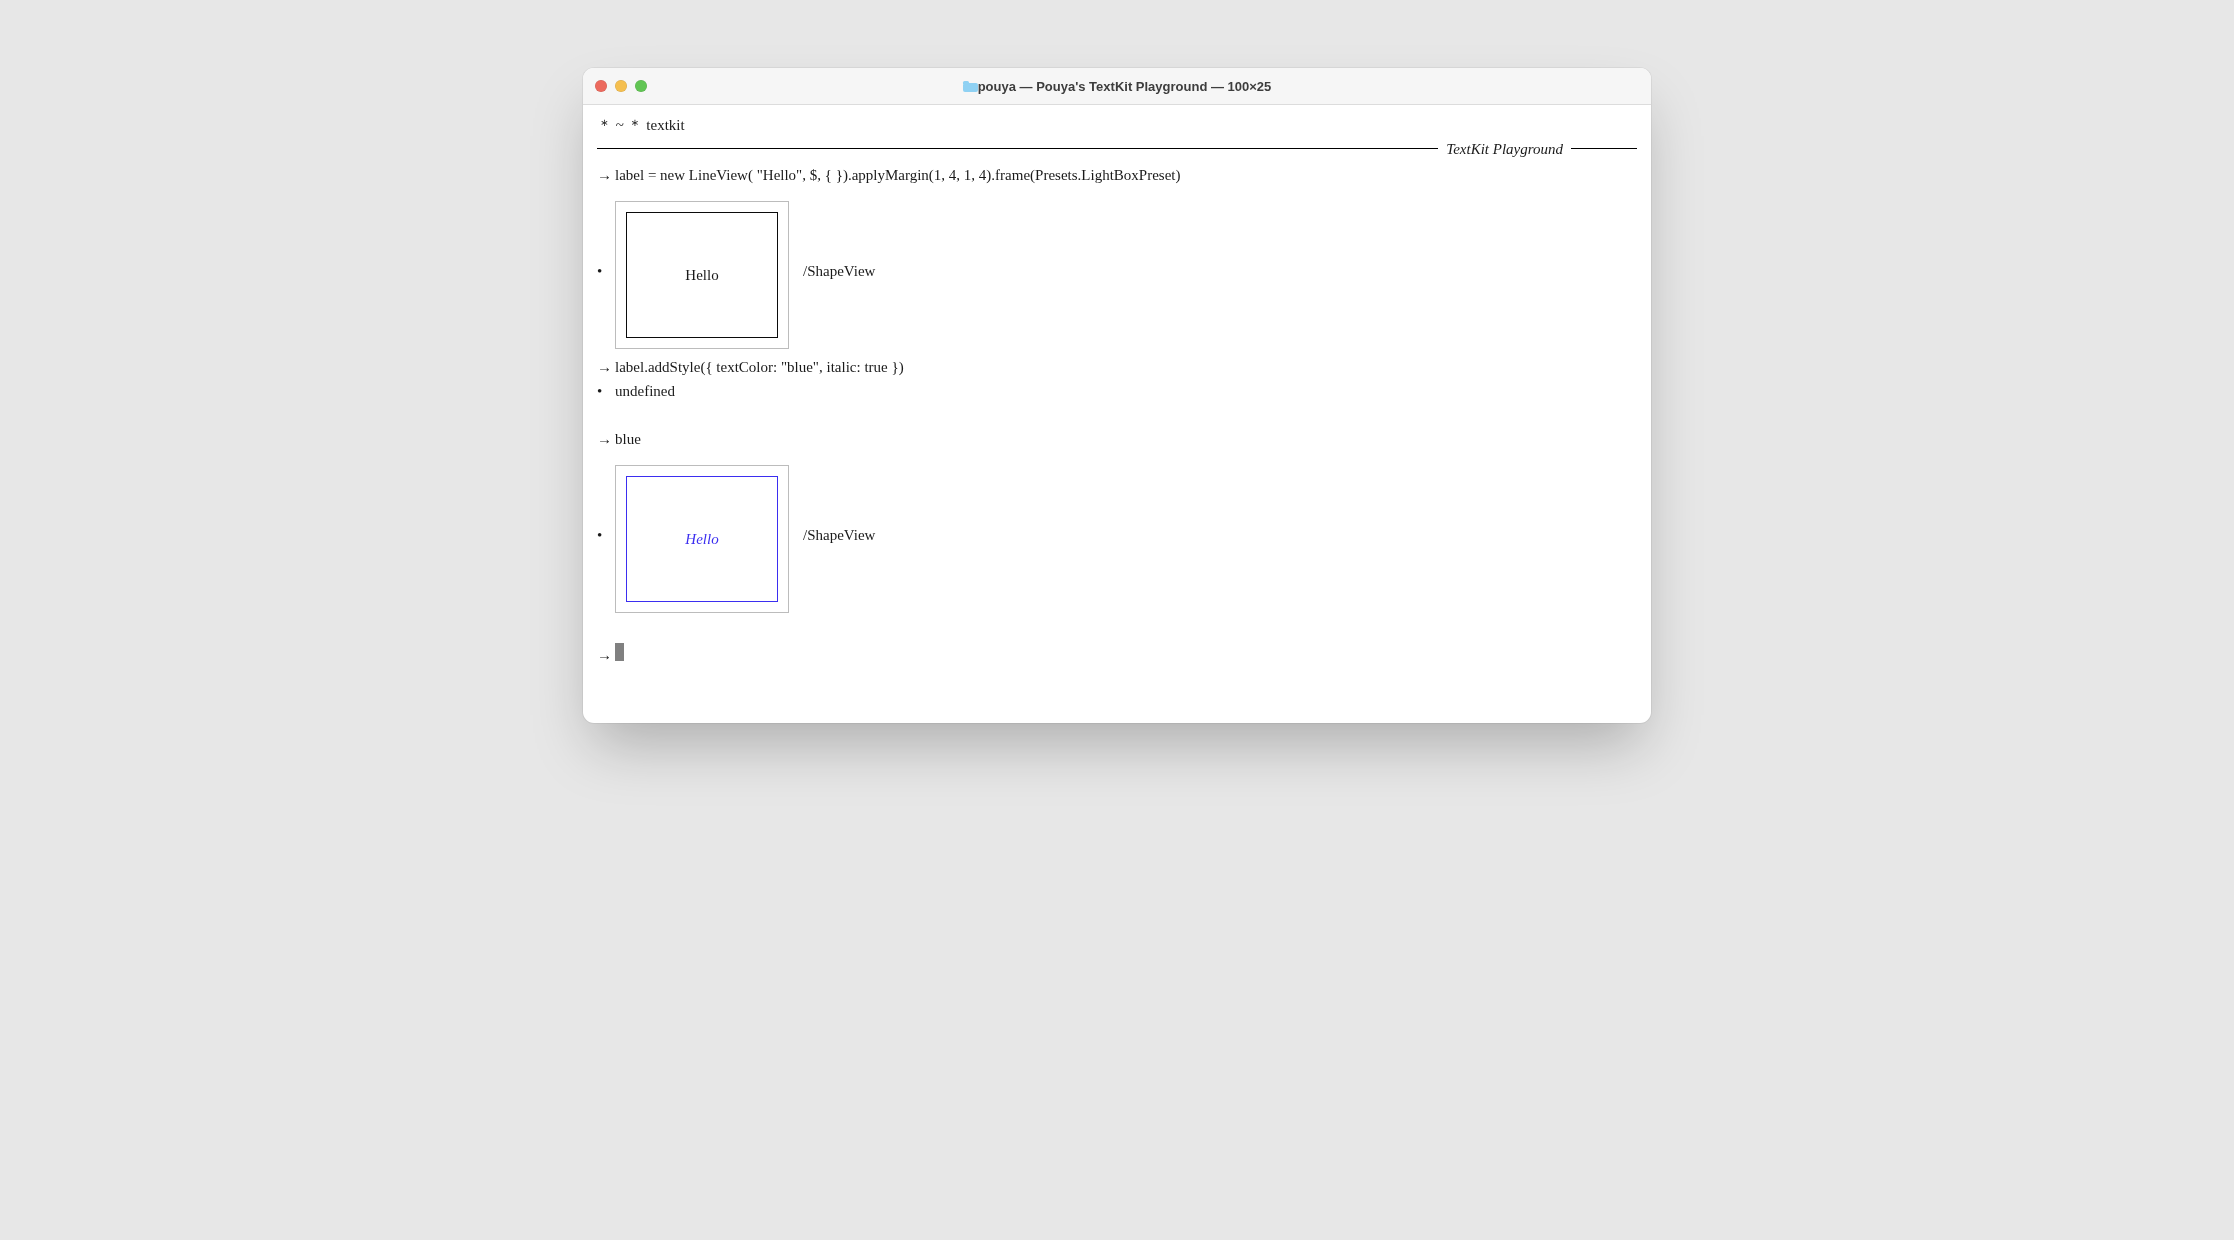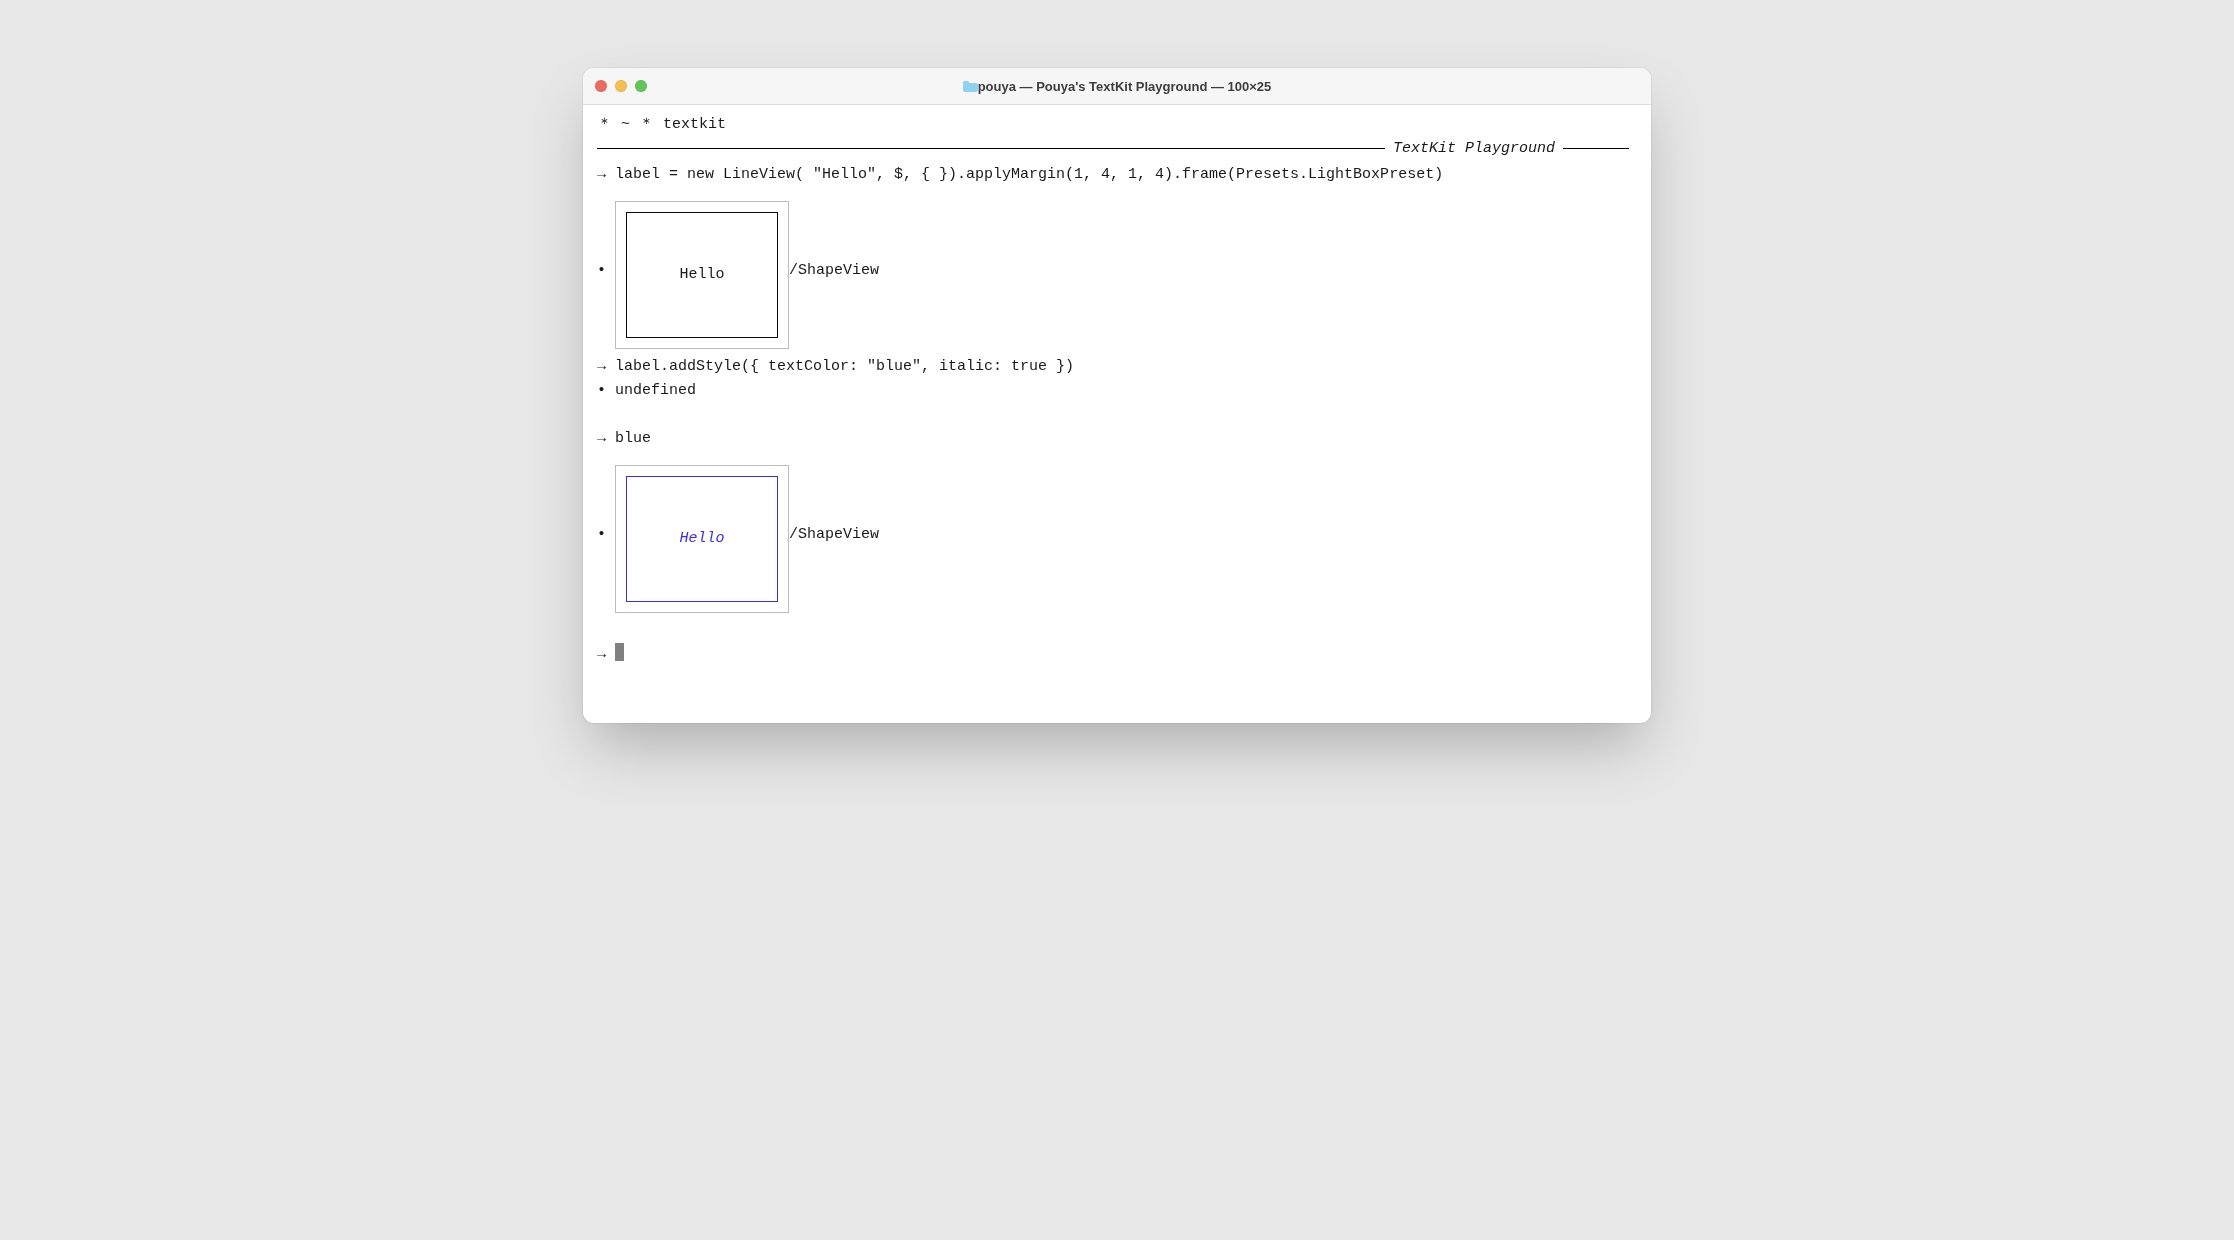--- a/index.html
+++ b/index.html
@@ -76,25 +76,25 @@
     width:15px;height:11px;position:relative;display:inline-block;margin-bottom:-1px;
   }
   .folder-icon:before{
     content:"";position:absolute;left:0;top:0;width:6px;height:3px;background:var(--folder);border-radius:1.5px 1.5px 0 0;
   }
   .folder-icon:after{
     content:"";position:absolute;left:0;top:2px;width:15px;height:9px;background:var(--folder);border-radius:2px;
   }
 
   .term{
-    font-family:Liberation Mono, monospace;
+    font-family:Liberation Serif, serif;
     font-size:15px;
     line-height:24px;
     color:var(--mono);
-    padding:8px 22px 28px 14px;
+    padding:8px 14px 28px 14px;
     min-height:582px;
     white-space:nowrap;
   }
   .row{display:flex;align-items:flex-start;}
   .gap{height:24px;}
 
   .rule-title{
     display:flex;align-items:center;gap:0;margin-bottom:2px;
   }
   .rule-title .line{
@@ -122,21 +122,21 @@
     margin-top:8px;
   }
   .innerbox{
     width:150px;height:124px;
     display:flex;align-items:center;justify-content:center;
   }
   .innerbox.black{border:1.5px solid var(--inner-black);}
   .innerbox.blue{border:1.5px solid var(--inner-blue);}
   .helloBlue{color:var(--blue-text);font-style:italic;}
 
-  .tag{}
+  .tag{margin-left:14px;}
   .cursor{
     display:inline-block;width:9px;height:18px;background:var(--cursor);
     vertical-align:-3px;margin-left:0px;
   }
 </style>
 </head>
 <body>
 
 <div class="wrap">
   <div class="window">

